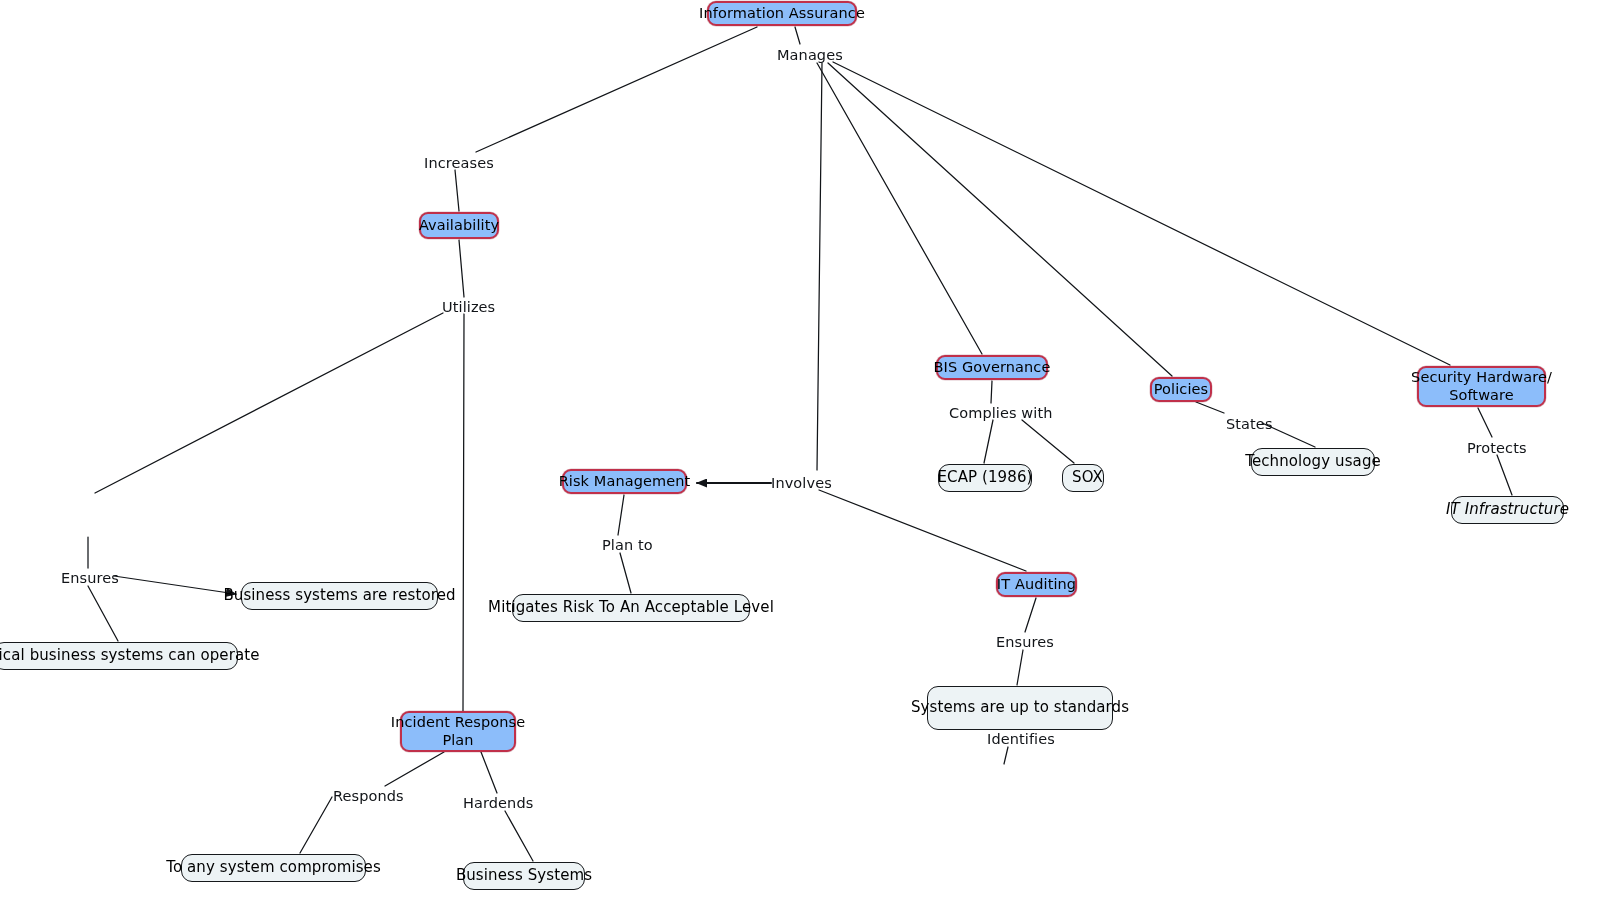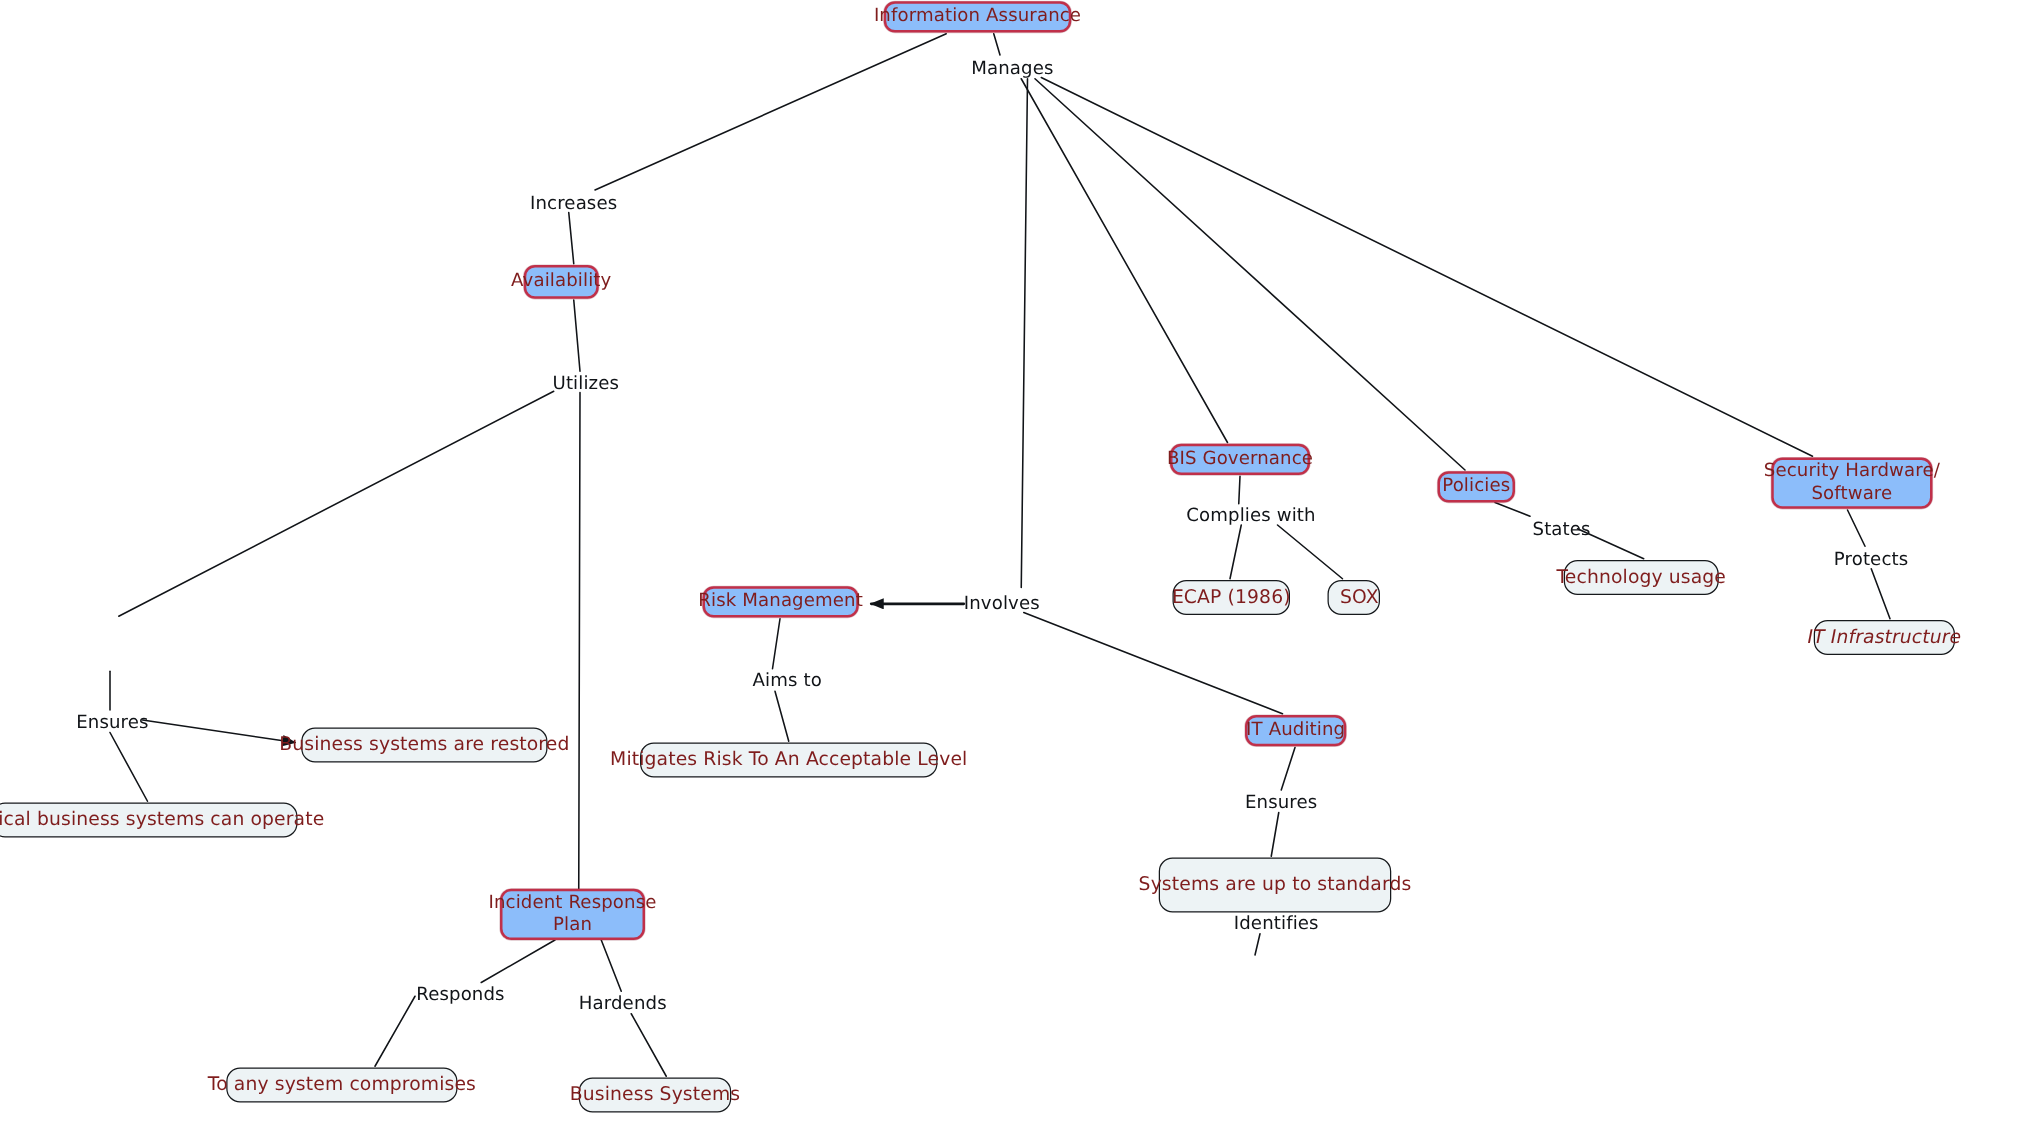--- a/index.html
+++ b/index.html
@@ -30,21 +30,21 @@
     position: absolute;
     box-sizing: border-box;
     display: flex;
     align-items: center;
     justify-content: center;
     text-align: center;
     border-radius: 9px;
     white-space: pre;
     line-height: 1.18;
     letter-spacing: 0.1px;
-    color: #7f1d1d;
+    color: #000000;
   }
   .node.concept {
     background: #8CBDFA;
     border: 2px solid #C0304A;
     font-size: 14.5px;
     box-shadow: 0 0 0 0.5px rgba(120,20,40,0.25);
   }
   .node.leaf {
     background: #EDF3F5;
     border: 1.6px solid #16191c;
@@ -136,21 +136,21 @@
       <path d="M481,752 L497,793"></path>
 
       <path d="M505,811 L533,861"></path>
     </g>
   </svg>
 
   <div class="node concept" style="left:707px; top:1px; width:150px; height:25px;">
     <span>Information Assurance</span>
   </div>
 
-  <div class="node concept" style="left:419px; top:212px; width:60px; height:27px;">
+  <div class="node concept" style="left:419px; top:212px; width:80px; height:27px;">
     <span>Availability</span>
   </div>
 
 
   <div class="node concept" style="left:400px; top:711px; width:116px; height:41px;">
     <span>Incident Response
 Plan</span>
   </div>
 
   <div class="node concept" style="left:562px; top:469px; width:125px; height:25px;">
@@ -212,21 +212,21 @@
   </div>
 
   <div class="node leaf" style="left:463px; top:862px; width:122px; height:28px;">
     <span>Business Systems</span>
   </div>
 
   <div class="edge-label" style="left:777px; top:47px;">Manages</div>
   <div class="edge-label" style="left:424px; top:155px;">Increases</div>
   <div class="edge-label" style="left:442px; top:299px;">Utilizes</div>
   <div class="edge-label" style="left:61px; top:570px;">Ensures</div>
-  <div class="edge-label" style="left:602px; top:537px;">Aims to</div>
+  <div class="edge-label" style="left:602px; top:537px;">Plan to</div>
   <div class="edge-label" style="left:771px; top:475px;">Involves</div>
   <div class="edge-label" style="left:949px; top:405px;">Complies with</div>
   <div class="edge-label" style="left:1226px; top:416px;">States</div>
   <div class="edge-label" style="left:1467px; top:440px;">Protects</div>
   <div class="edge-label" style="left:996px; top:634px;">Ensures</div>
   <div class="edge-label" style="left:987px; top:731px;">Identifies</div>
   <div class="edge-label" style="left:333px; top:788px;">Responds</div>
   <div class="edge-label" style="left:463px; top:795px;">Hardends</div>
 
 </div>

